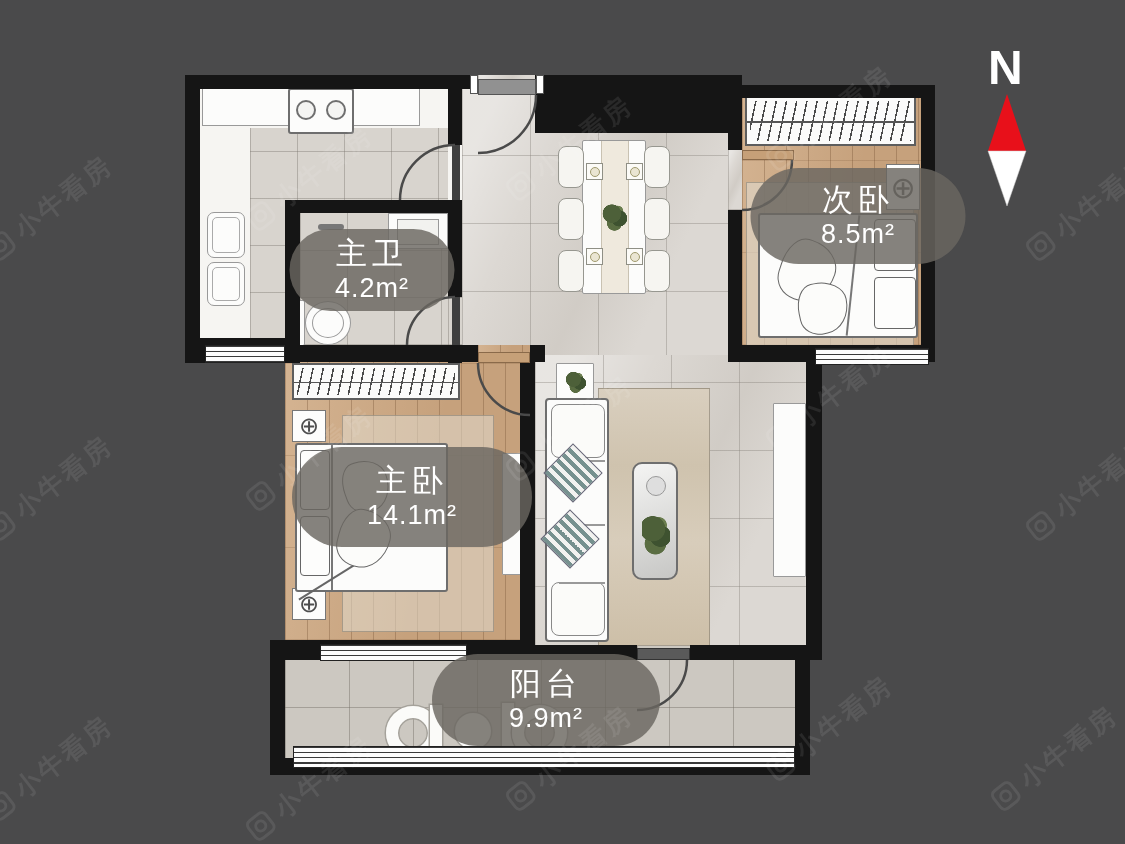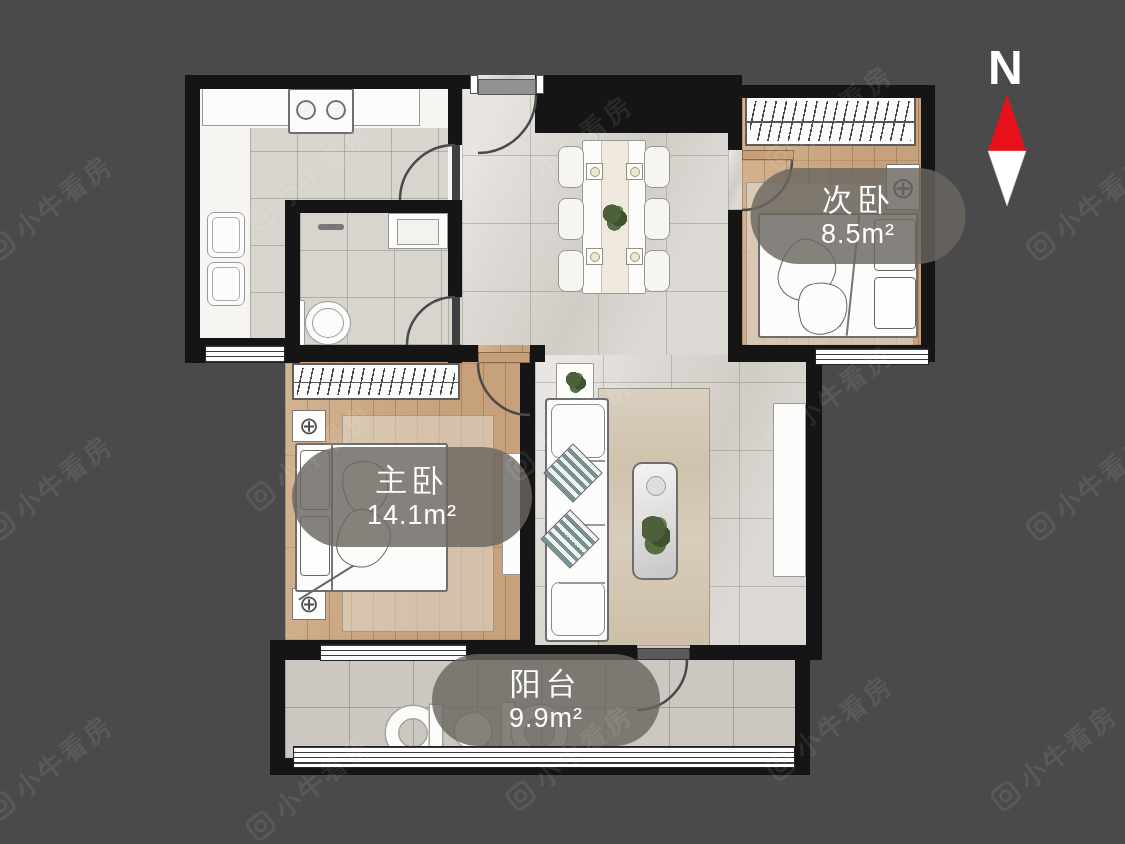--- a/index.html
+++ b/index.html
@@ -240,20 +240,24 @@
   <div class="doorleaf" style="left:478px;top:352px;width:52px;height:11px;background:#c6a078;border:1px solid #8a6a4a;"></div>
   <svg class="arcsvg" style="left:478px;top:363px;" width="52" height="52">
       <path d="M0,0 A52,52 0 0 0 52,52" fill="none" stroke="#4a4a4a" stroke-width="2.5"></path>
     </svg>
 
   <div class="doorleaf" style="left:637px;top:648px;width:53px;height:12px;background:#5a5a5a;border:1px solid #333;"></div>
   <svg class="arcsvg" style="left:637px;top:660px;" width="50" height="50">
       <path d="M50,0 A50,50 0 0 1 0,50" fill="none" stroke="#4a4a4a" stroke-width="2.5"></path>
     </svg>
 
+  <div class="pill" style="left:372px;top:270px;width:165px;height:82px;">
+    <div class="rname">主卫</div>
+    <div class="rarea">4.2m²</div>
+  </div>
   <div class="pill" style="left:858px;top:216px;width:215px;height:96px;">
     <div class="rname">次卧</div>
     <div class="rarea">8.5m²</div>
   </div>
   <div class="pill" style="left:412px;top:497px;width:240px;height:100px;">
     <div class="rname">主卧</div>
     <div class="rarea">14.1m²</div>
   </div>
   <div class="pill" style="left:546px;top:700px;width:228px;height:92px;">
     <div class="rname">阳台</div>

